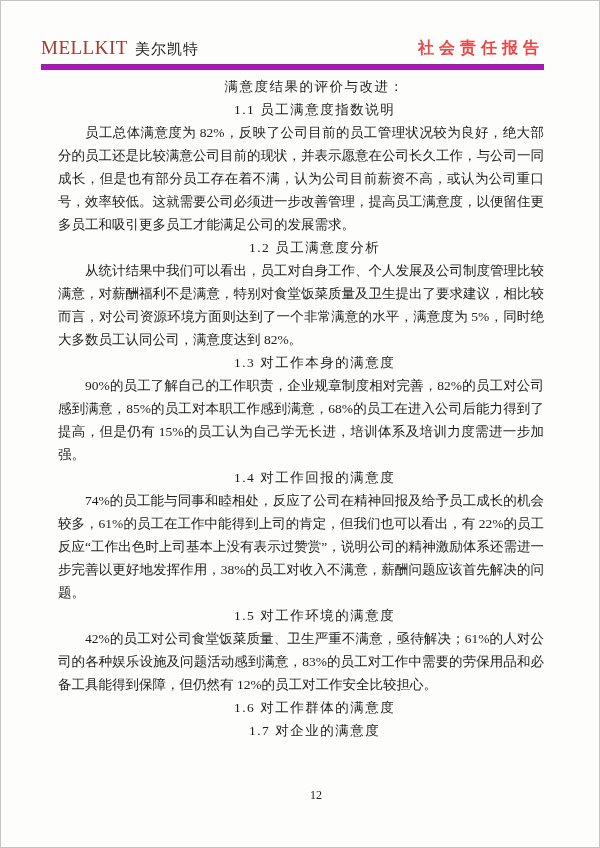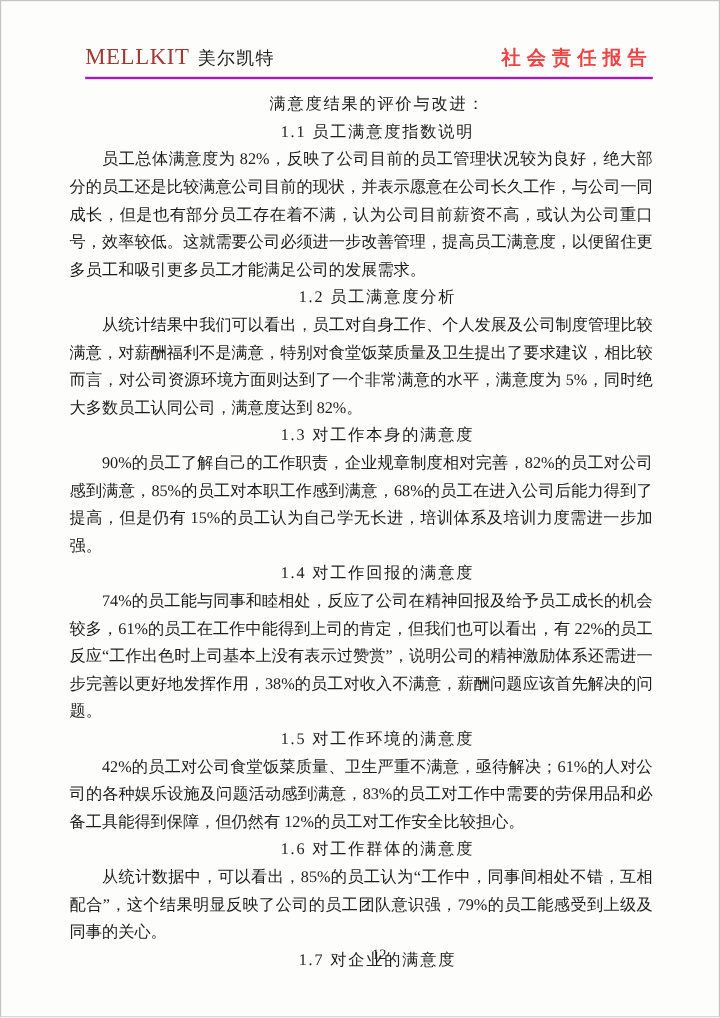--- a/index.html
+++ b/index.html
@@ -10,26 +10,26 @@
     box-sizing: border-box;
     background: #fdfdfc;
     border: 1px solid #c4c4c4;
     font-family: "Liberation Serif", "DejaVu Serif", serif;
     color: #1c1c1c;
     overflow: hidden;
   }
   .header {
     position: absolute;
     top: 36px;
-    left: 70px;
+    left: 40px;
     right: 55px;
     display: flex;
     justify-content: space-between;
     align-items: flex-end;
-    border-bottom: 2px solid #a21caf;
+    border-bottom: 6px solid #a21caf;
     padding-bottom: 5px;
   }
   .brand { white-space: nowrap; }
   .logo-en {
     color: #a03a35;
     font-size: 19px;
     letter-spacing: 0.5px;
   }
   .logo-cn {
     color: #222222;
@@ -90,21 +90,20 @@
     <p class="para">员工总体满意度为 82%，反映了公司目前的员工管理状况较为良好，绝大部分的员工还是比较满意公司目前的现状，并表示愿意在公司长久工作，与公司一同成长，但是也有部分员工存在着不满，认为公司目前薪资不高，或认为公司重口号，效率较低。这就需要公司必须进一步改善管理，提高员工满意度，以便留住更多员工和吸引更多员工才能满足公司的发展需求。</p>
     <p class="kai">1.2 员工满意度分析</p>
     <p class="para">从统计结果中我们可以看出，员工对自身工作、个人发展及公司制度管理比较满意，对薪酬福利不是满意，特别对食堂饭菜质量及卫生提出了要求建议，相比较而言，对公司资源环境方面则达到了一个非常满意的水平，满意度为 5%，同时绝大多数员工认同公司，满意度达到 82%。</p>
     <p class="kai">1.3 对工作本身的满意度</p>
     <p class="para">90%的员工了解自己的工作职责，企业规章制度相对完善，82%的员工对公司感到满意，85%的员工对本职工作感到满意，68%的员工在进入公司后能力得到了提高，但是仍有 15%的员工认为自己学无长进，培训体系及培训力度需进一步加强。</p>
     <p class="kai">1.4 对工作回报的满意度</p>
     <p class="para">74%的员工能与同事和睦相处，反应了公司在精神回报及给予员工成长的机会较多，61%的员工在工作中能得到上司的肯定，但我们也可以看出，有 22%的员工反应“工作出色时上司基本上没有表示过赞赏”，说明公司的精神激励体系还需进一步完善以更好地发挥作用，38%的员工对收入不满意，薪酬问题应该首先解决的问题。</p>
     <p class="kai">1.5 对工作环境的满意度</p>
     <p class="para">42%的员工对公司食堂饭菜质量、卫生严重不满意，亟待解决；61%的人对公司的各种娱乐设施及问题活动感到满意，83%的员工对工作中需要的劳保用品和必备工具能得到保障，但仍然有 12%的员工对工作安全比较担心。</p>
     <p class="kai">1.6 对工作群体的满意度</p>
-    <p class="para">从统计数据中，可以看出，85%的员工认为“工作中，同事间相处不错，互相配合”，这个结果明显反映了公司的员工团队意识强，79%的员工能感受到上级及同事的关心。</p>
     <p class="kai">1.7 对企业的满意度</p>
   </div>
 
   <div class="footer">
     <span>12</span>
   </div>
 
 </div>
 
 </body></html>

